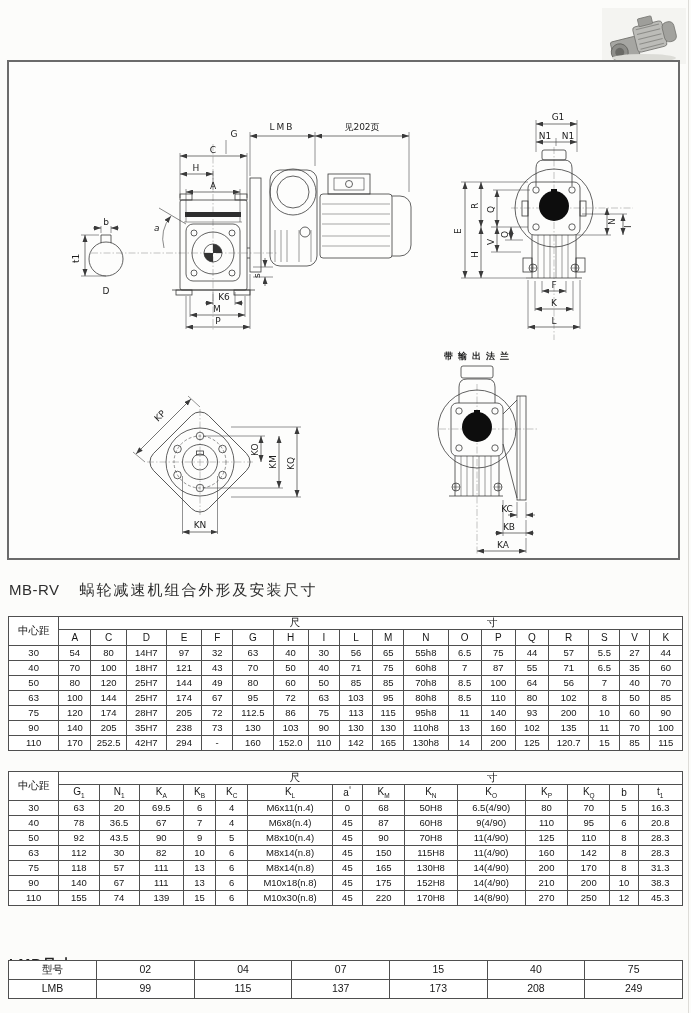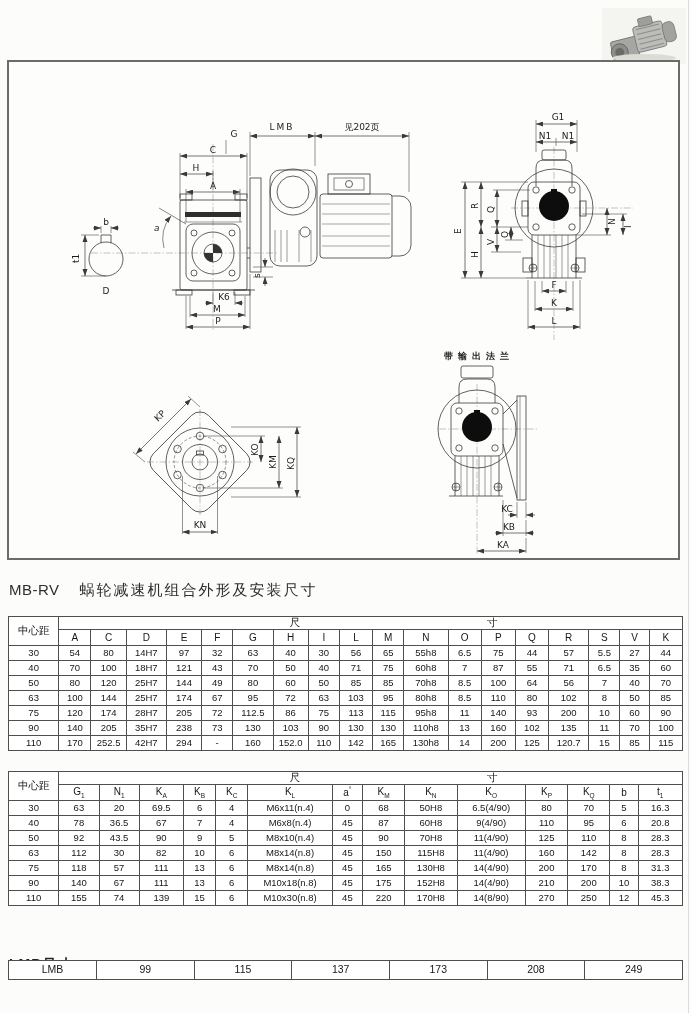--- a/index.html
+++ b/index.html
@@ -744,20 +744,29 @@
       <col style="width:88px">
         <col>
         <col>
         <col>
         <col>
         <col>
         <col>
     </colgroup>
   <tbody>
         <tr>
+          <td>型号</td>
+          <td>02</td>
+          <td>04</td>
+          <td>07</td>
+          <td>15</td>
+          <td>40</td>
+          <td>75</td>
+        </tr>
+        <tr>
           <td>LMB</td>
           <td>99</td>
           <td>115</td>
           <td>137</td>
           <td>173</td>
           <td>208</td>
           <td>249</td>
         </tr>
       </tbody>
     </table>

